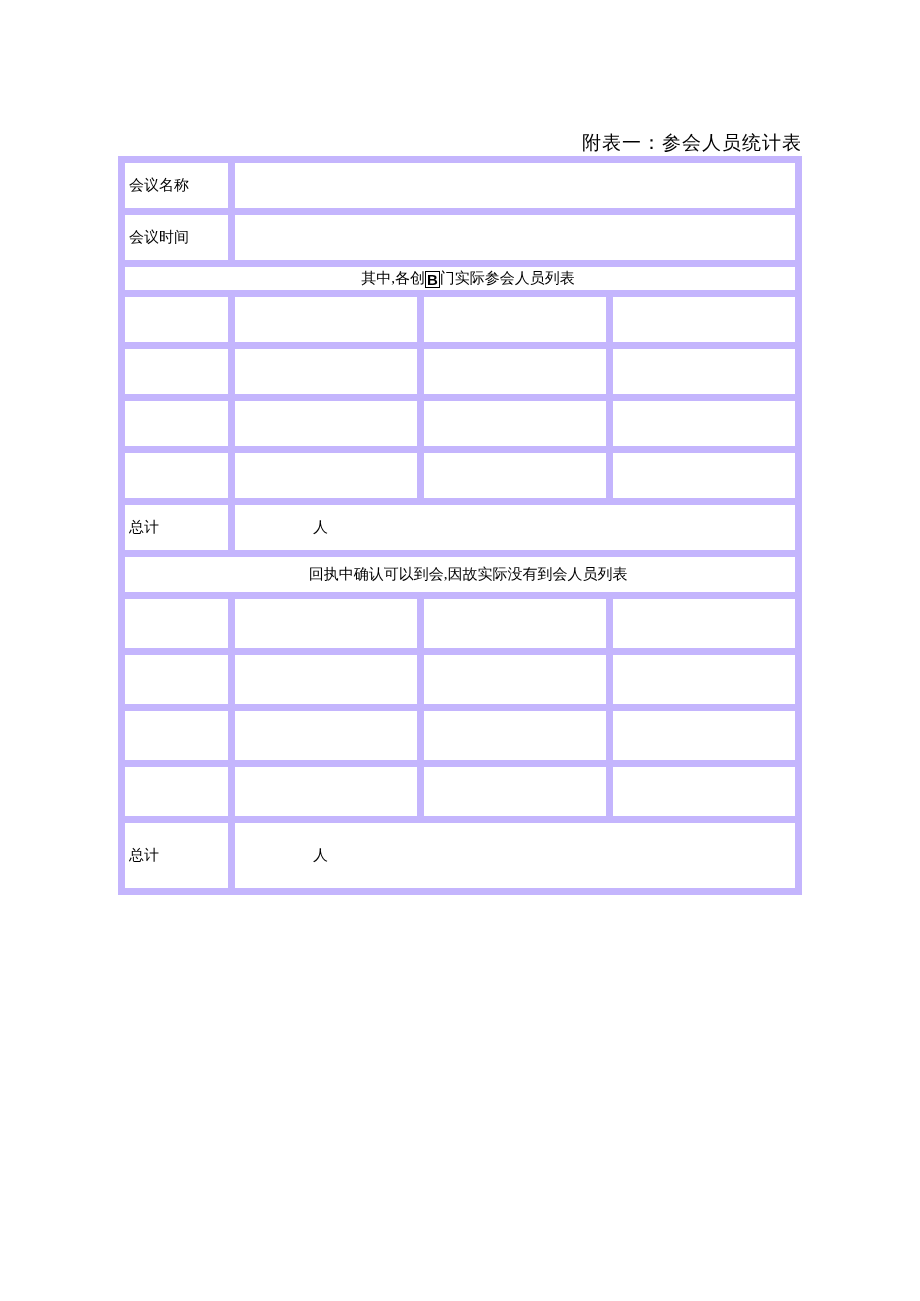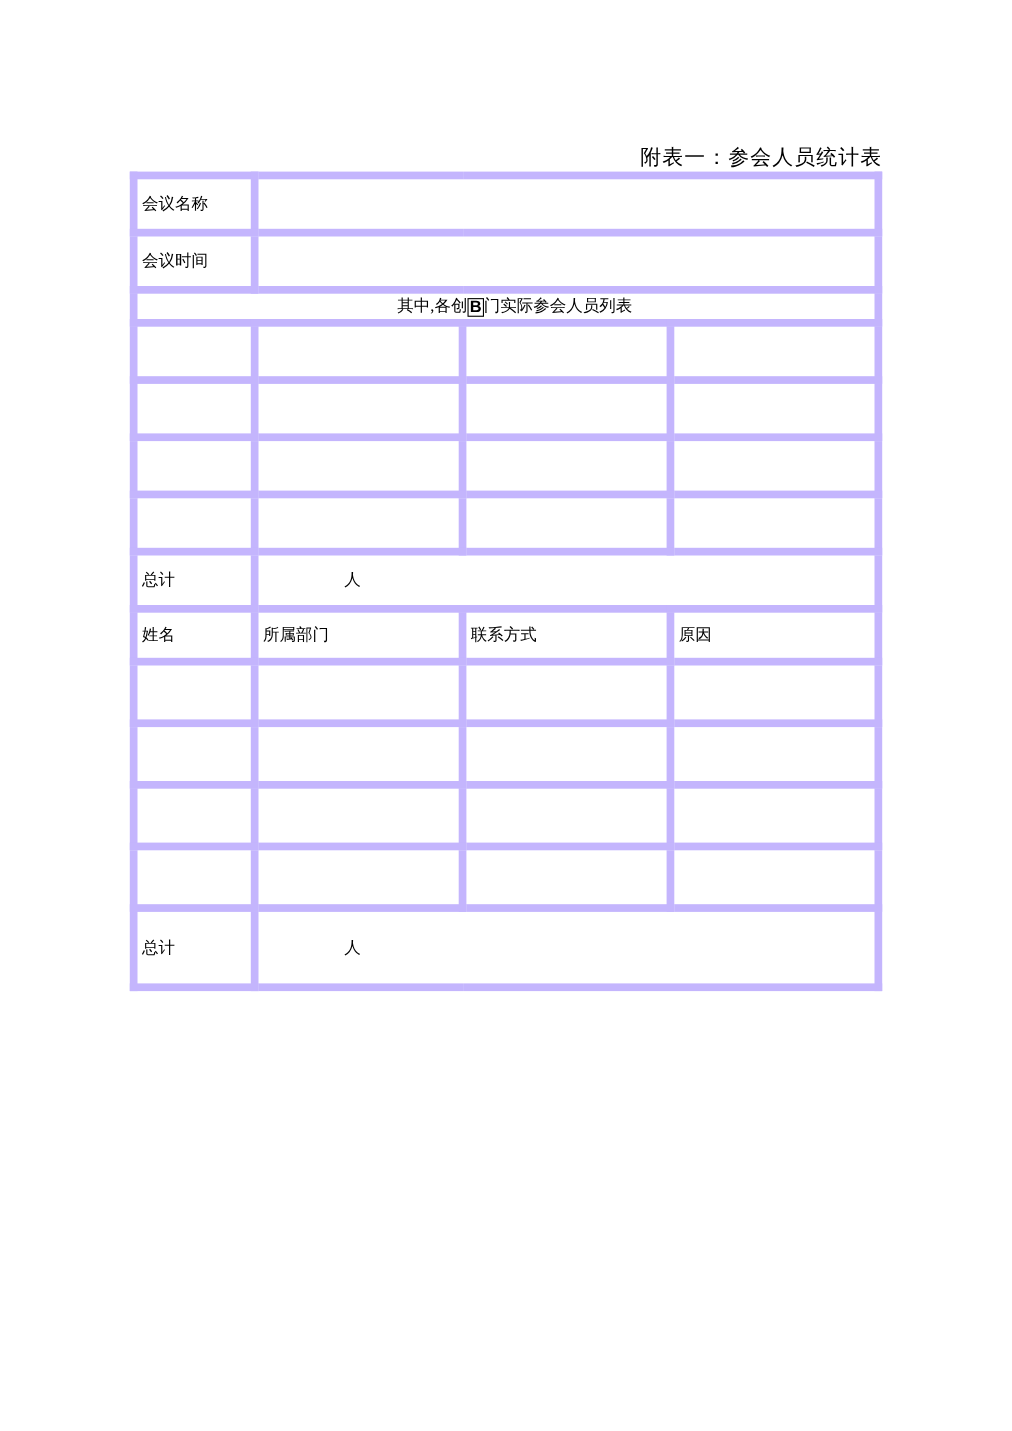--- a/index.html
+++ b/index.html
@@ -115,27 +115,24 @@
     <td></td>
   </tr>
 
   <tr>
     <td style="height:44px">总计</td>
     <td colspan="3" class="total-cell">
       <span></span><span>人</span>
     </td>
   </tr>
 
+  <tr>
+    <td colspan="4" class="section-header" style="height:42px">回执中确认可以到会,因故实际没有到会人员列表</td>
+  </tr>
 
-  <tr>
-    <td class="col-header" style="height:48px">姓名</td>
-    <td class="col-header">所属部门</td>
-    <td class="col-header">联系方式</td>
-    <td class="col-header">原因</td>
-  </tr>
 
   <tr class="data-row">
     <td style="height:56px"></td>
     <td></td>
     <td></td>
     <td></td>
   </tr>
   <tr class="data-row">
     <td style="height:56px"></td>
     <td></td>

